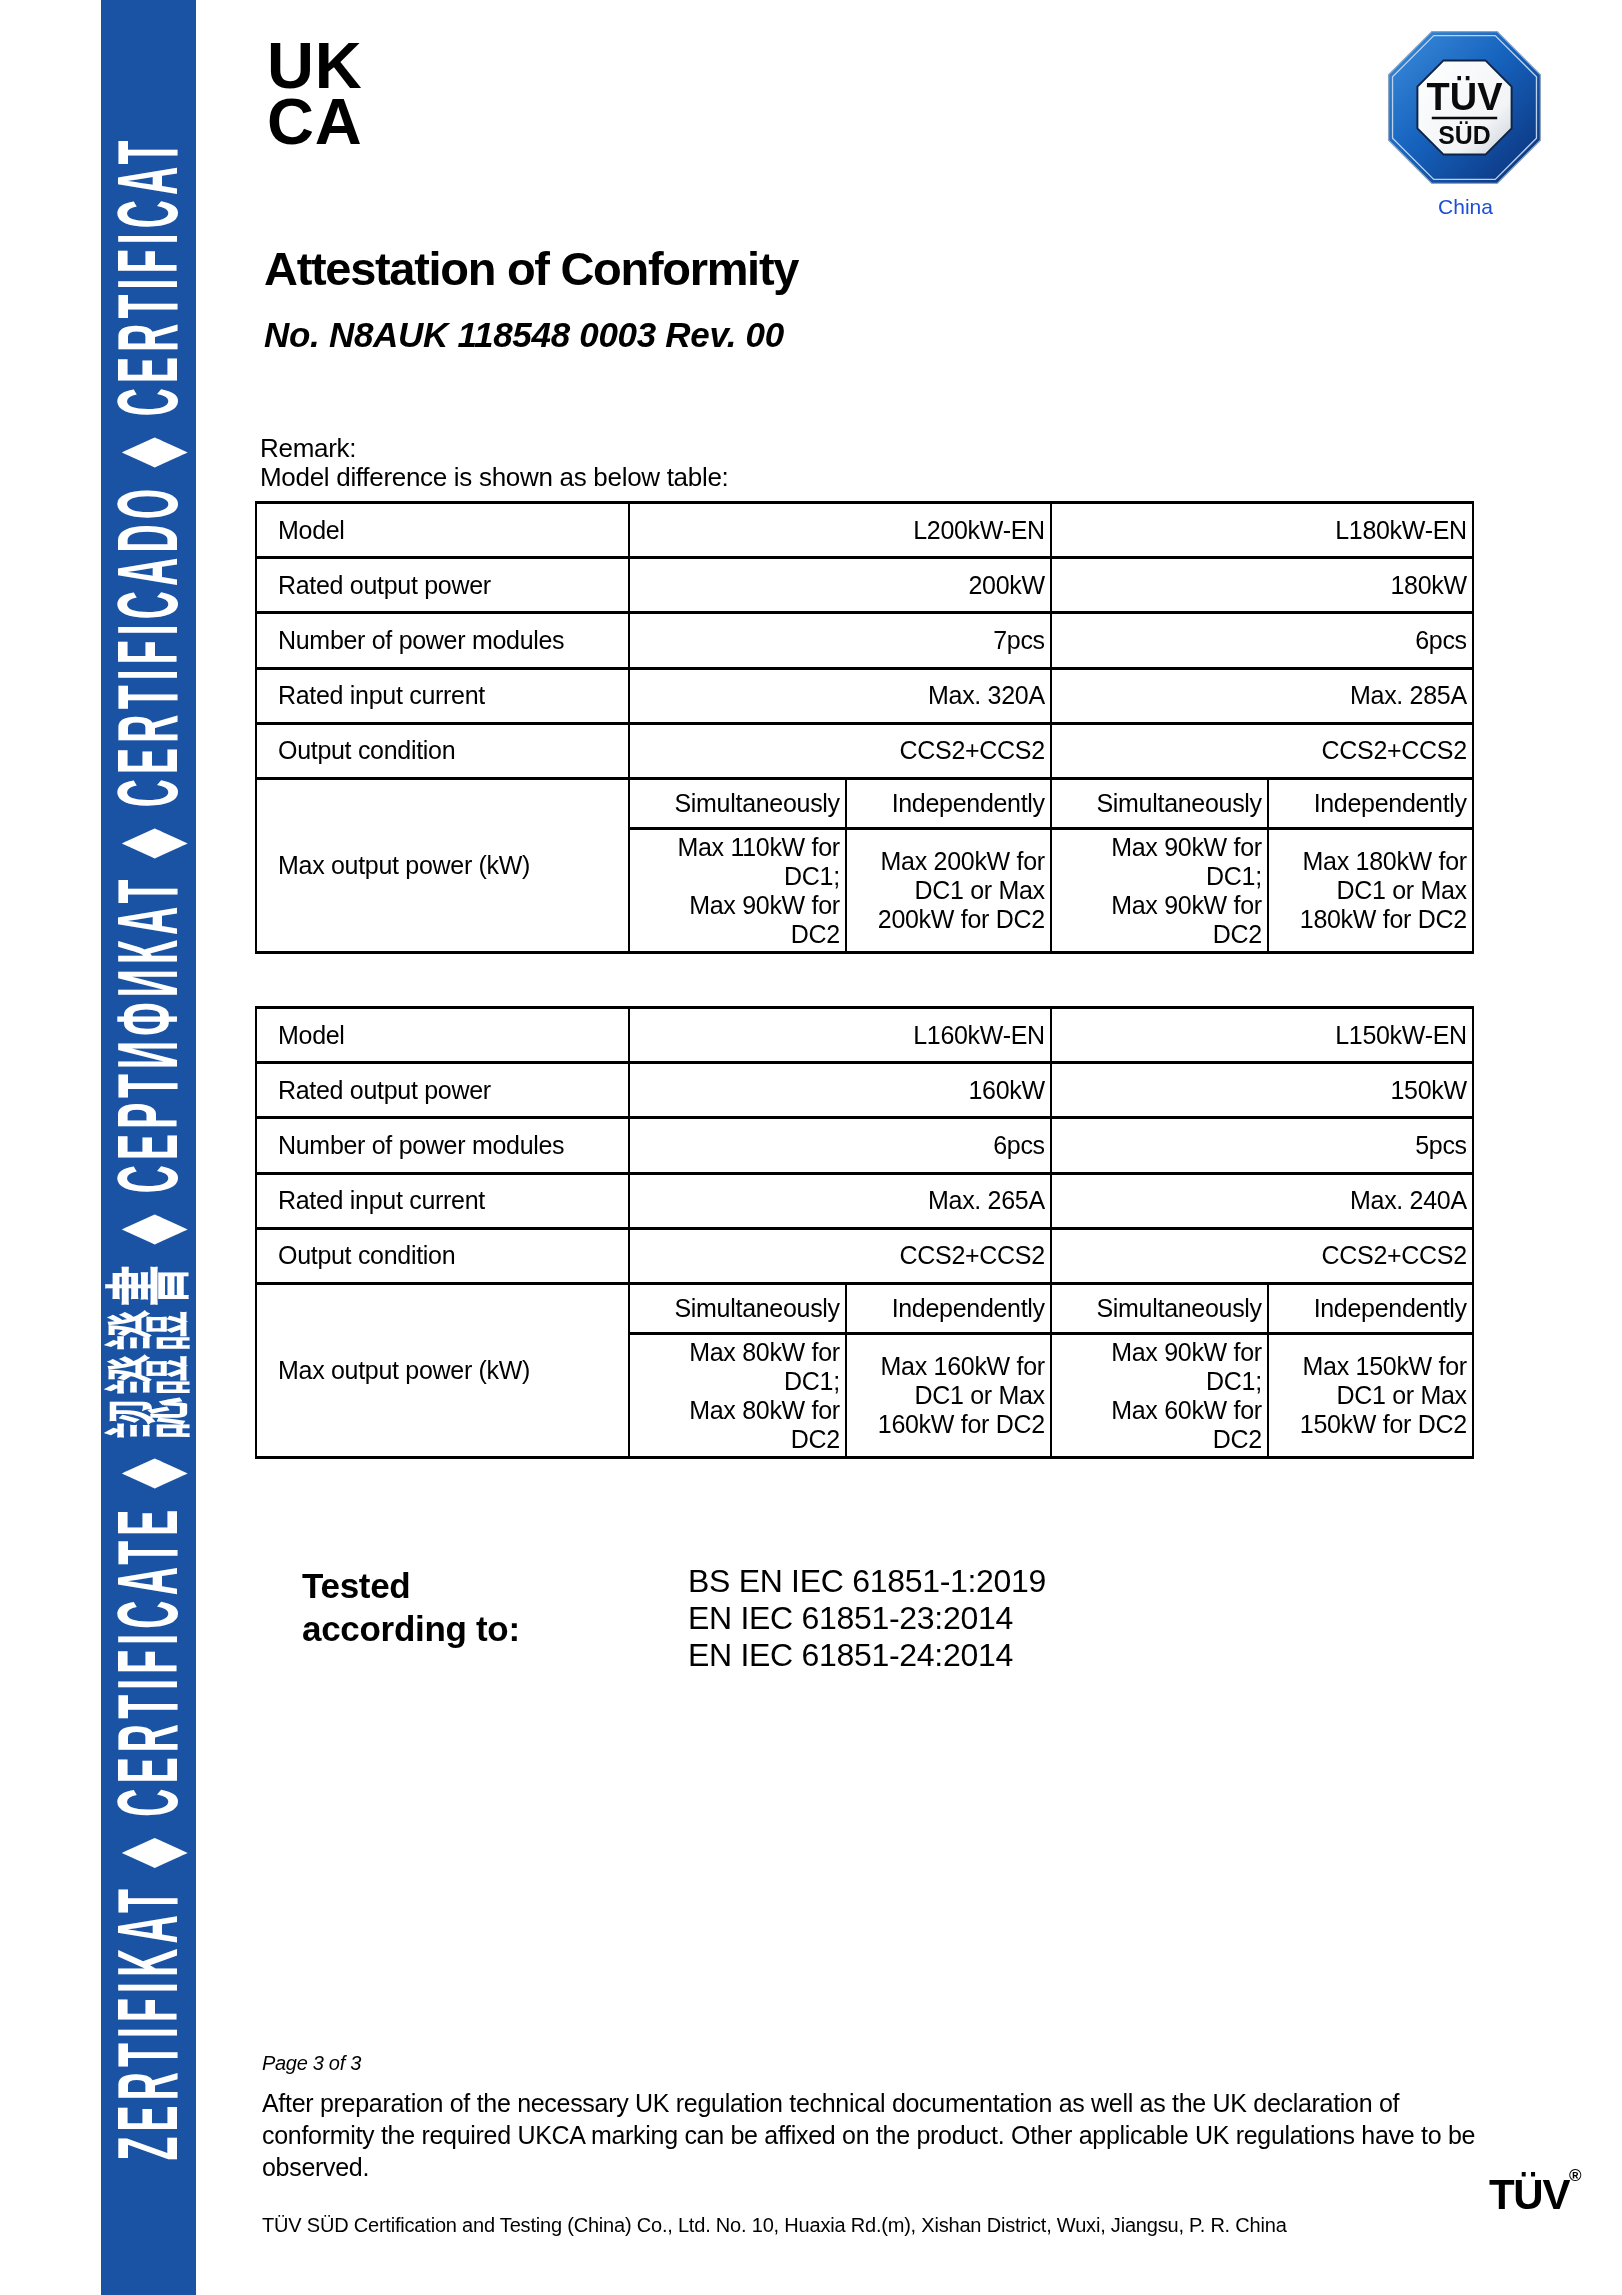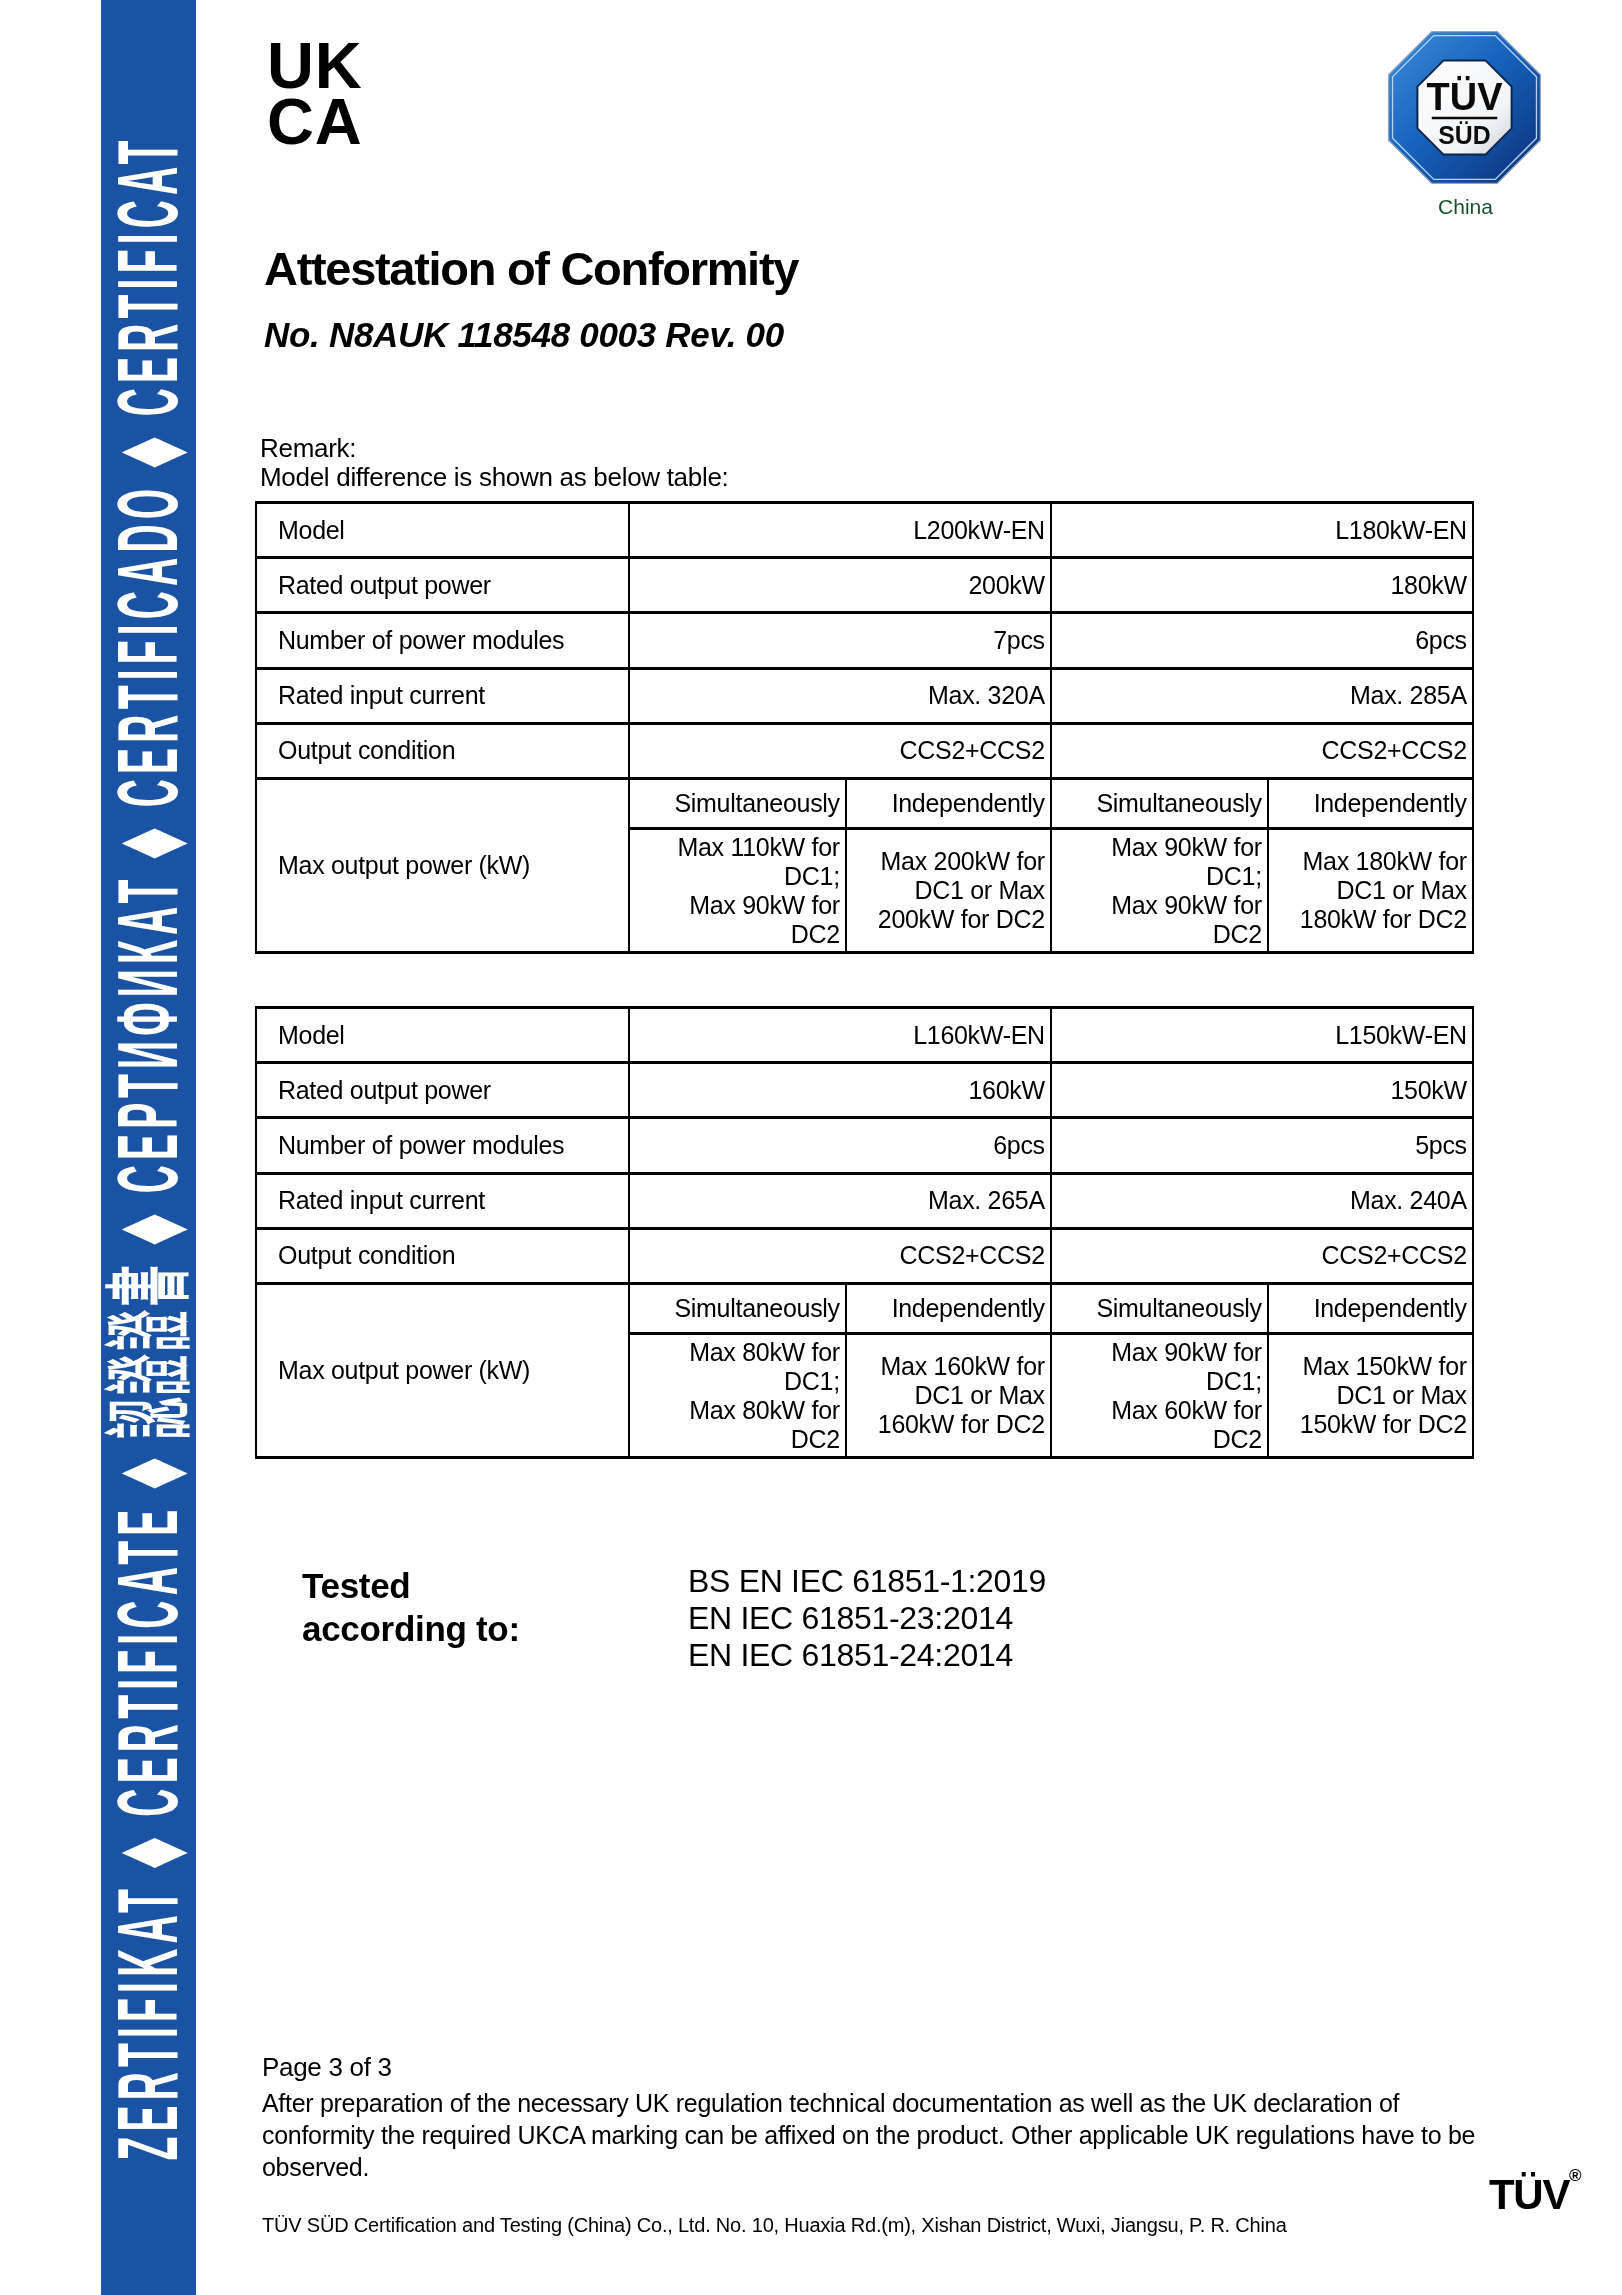--- a/index.html
+++ b/index.html
@@ -21,21 +21,21 @@
     transform-origin:center center;
   }
   
   .ukca{
     position:absolute;left:267px;top:38px;
     font-size:65px;font-weight:900;line-height:0.86;letter-spacing:0.7px;
   }
   .tuv-octagon{position:absolute;left:1386px;top:29px;width:157px;height:157px;}
   .tuv-china{
     position:absolute;left:1400px;top:195px;width:131px;text-align:center;
-    font-size:21px;color:#14532d;
+    font-size:21px;color:#1d4ed8;
   }
   .doc-title{
     position:absolute;left:264px;top:241px;
     font-size:47px;font-weight:bold;letter-spacing:-1.3px;white-space:nowrap;
   }
   .cert-no{
     position:absolute;left:264px;top:315px;
     font-size:35px;font-weight:bold;letter-spacing:-0.3px;white-space:nowrap;font-style:italic;
   }
   
@@ -64,21 +64,21 @@
   .tested-label{
     position:absolute;left:262px;top:1565px;
     font-size:35px;font-weight:bold;line-height:1.22;letter-spacing:-0.3px;margin-left:40px;
   }
   .standards{
     position:absolute;left:688px;top:1563px;
     font-size:32px;line-height:1.16;letter-spacing:-0.3px;
   }
   
   .page-num{
-    position:absolute;left:262px;top:2052px;font-size:26px;letter-spacing:-0.3px;
+    position:absolute;left:262px;top:2052px;font-size:20px;letter-spacing:-0.3px;font-style:italic;
   }
   .footer-note{
     position:absolute;left:262px;top:2087px;width:1296px;
     font-size:25px;line-height:1.28;letter-spacing:-0.3px;
   }
   .tuv-mark{
     position:absolute;left:1489px;top:2171px;
     font-size:42px;font-weight:900;letter-spacing:-1.3px;
   }
   .tuv-mark sup{font-size:17px;font-weight:bold;vertical-align:top;position:relative;top:-5.2px;}

